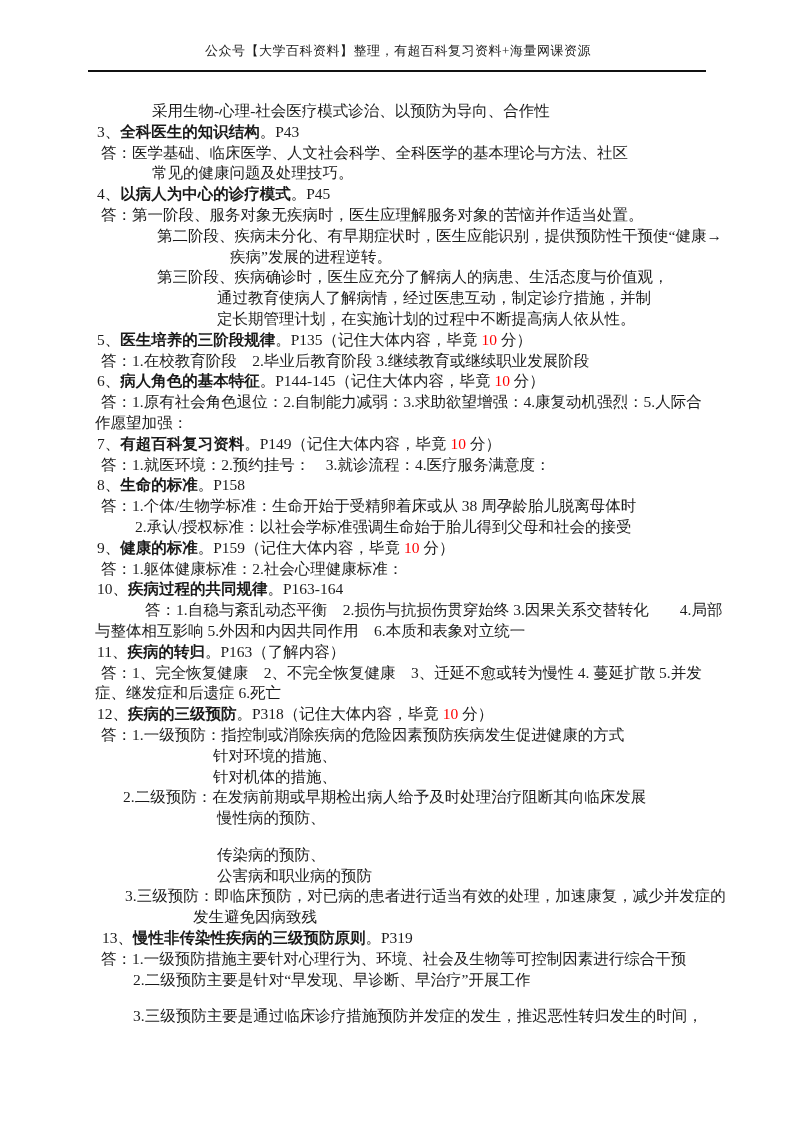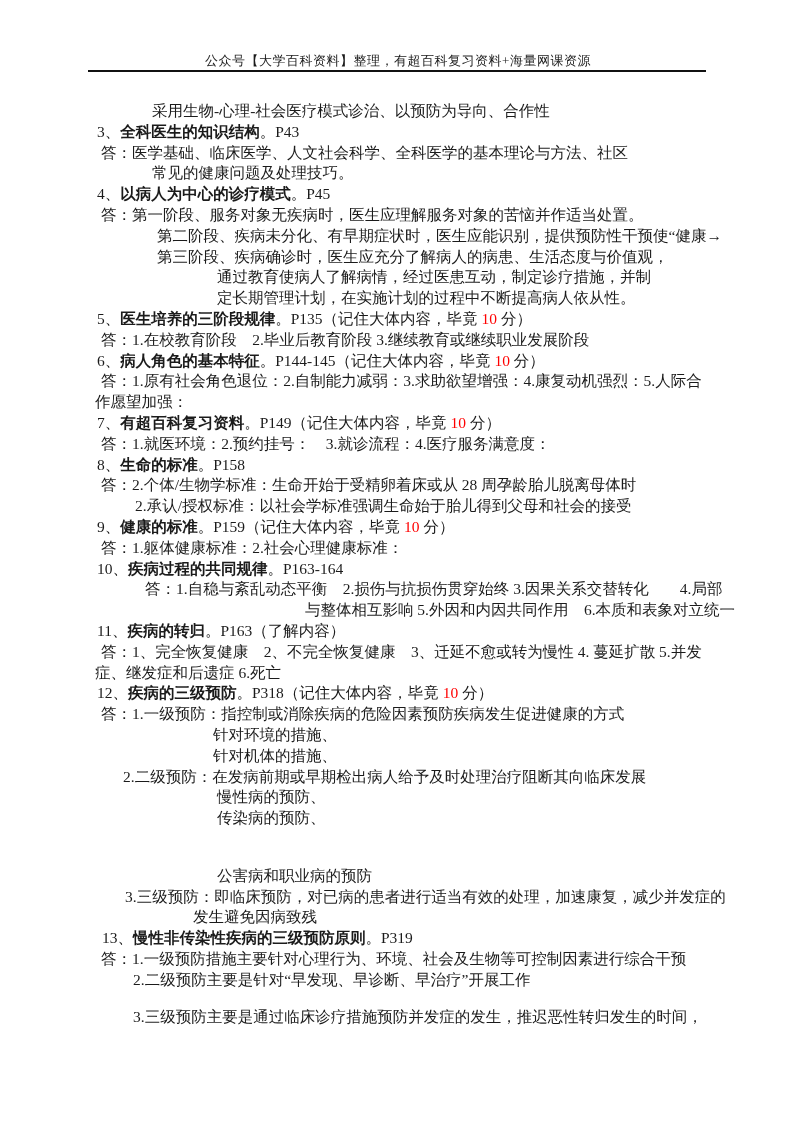--- a/index.html
+++ b/index.html
@@ -10,21 +10,21 @@
   }
   .page {
     position: relative;
     width: 793px; height: 1122px;
     background: #ffffff;
     overflow: hidden;
     color: #1b1b1b;
   }
   .header {
     position: absolute;
-    top: 52px; left: 96px; width: 604px;
+    top: 42px; left: 96px; width: 604px;
     text-align: center;
     font-size: 13px;
     letter-spacing: 0.5px;
     white-space: pre;
   }
   .header-rule {
     position: absolute;
     top: 70px; left: 88px; width: 618px;
     border-top: 2px solid #111111;
   }
@@ -46,49 +46,50 @@
   <div class="header">公众号【大学百科资料】整理，有超百科复习资料+海量网课资源</div>
   <div class="header-rule"></div>
   <div class="content">
       <div class="line" style="padding-left: 57px;"><span>采用生物-心理-社会医疗模式诊治、以预防为导向、合作性</span></div>
       <div class="line" style="padding-left: 2px;"><span>3、</span><span class="b">全科医生的知识结构</span><span>。P43</span></div>
       <div class="line" style="padding-left: 6px;"><span>答：医学基础、临床医学、人文社会科学、全科医学的基本理论与方法、社区</span></div>
       <div class="line" style="padding-left: 57px;"><span>常见的健康问题及处理技巧。</span></div>
       <div class="line" style="padding-left: 2px;"><span>4、</span><span class="b">以病人为中心的诊疗模式</span><span>。P45</span></div>
       <div class="line" style="padding-left: 6px;"><span>答：第一阶段、服务对象无疾病时，医生应理解服务对象的苦恼并作适当处置。</span></div>
       <div class="line" style="padding-left: 62px;"><span>第二阶段、疾病未分化、有早期症状时，医生应能识别，提供预防性干预使“健康→</span></div>
+      <div class="line" style="padding-left: 135px;"><span>疾病”发展的进程逆转。</span></div>
       <div class="line" style="padding-left: 62px;"><span>第三阶段、疾病确诊时，医生应充分了解病人的病患、生活态度与价值观，</span></div>
       <div class="line" style="padding-left: 122px;"><span>通过教育使病人了解病情，经过医患互动，制定诊疗措施，并制</span></div>
       <div class="line" style="padding-left: 122px;"><span>定长期管理计划，在实施计划的过程中不断提高病人依从性。</span></div>
       <div class="line" style="padding-left: 2px;"><span>5、</span><span class="b">医生培养的三阶段规律</span><span>。P135（记住大体内容，毕竟 </span><span style="color: rgb(255, 0, 0);">10</span><span> 分）</span></div>
       <div class="line" style="padding-left: 6px;"><span>答：1.在校教育阶段　2.毕业后教育阶段 3.继续教育或继续职业发展阶段</span></div>
       <div class="line" style="padding-left: 2px;"><span>6、</span><span class="b">病人角色的基本特征</span><span>。P144-145（记住大体内容，毕竟 </span><span style="color: rgb(255, 0, 0);">10</span><span> 分）</span></div>
       <div class="line" style="padding-left: 6px;"><span>答：1.原有社会角色退位：2.自制能力减弱：3.求助欲望增强：4.康复动机强烈：5.人际合</span></div>
       <div class="line" style="padding-left: 0px;"><span>作愿望加强：</span></div>
       <div class="line" style="padding-left: 2px;"><span>7、</span><span class="b">有超百科复习资料</span><span>。P149（记住大体内容，毕竟 </span><span style="color: rgb(255, 0, 0);">10</span><span> 分）</span></div>
       <div class="line" style="padding-left: 6px;"><span>答：1.就医环境：2.预约挂号：　3.就诊流程：4.医疗服务满意度：</span></div>
       <div class="line" style="padding-left: 2px;"><span>8、</span><span class="b">生命的标准</span><span>。P158</span></div>
-      <div class="line" style="padding-left: 6px;"><span>答：2.个体/生物学标准：生命开始于受精卵着床或从 28 周孕龄胎儿脱离母体时</span></div>
+      <div class="line" style="padding-left: 6px;"><span>答：1.个体/生物学标准：生命开始于受精卵着床或从 38 周孕龄胎儿脱离母体时</span></div>
       <div class="line" style="padding-left: 40px;"><span>2.承认/授权标准：以社会学标准强调生命始于胎儿得到父母和社会的接受</span></div>
       <div class="line" style="padding-left: 2px;"><span>9、</span><span class="b">健康的标准</span><span>。P159（记住大体内容，毕竟 </span><span style="color: rgb(255, 0, 0);">10</span><span> 分）</span></div>
       <div class="line" style="padding-left: 6px;"><span>答：1.躯体健康标准：2.社会心理健康标准：</span></div>
       <div class="line" style="padding-left: 2px;"><span>10、</span><span class="b">疾病过程的共同规律</span><span>。P163-164</span></div>
       <div class="line" style="padding-left: 50px;"><span>答：1.自稳与紊乱动态平衡　2.损伤与抗损伤贯穿始终 3.因果关系交替转化　　4.局部</span></div>
-      <div class="line" style="padding-left: 0px; text-align: right;"><span>与整体相互影响 5.外因和内因共同作用　6.本质和表象对立统一</span></div>
+      <div class="line" style="padding-left: 0px;"><span>与整体相互影响 5.外因和内因共同作用　6.本质和表象对立统一</span></div>
       <div class="line" style="padding-left: 2px;"><span>11、</span><span class="b">疾病的转归</span><span>。P163（了解内容）</span></div>
       <div class="line" style="padding-left: 6px;"><span>答：1、完全恢复健康　2、不完全恢复健康　3、迁延不愈或转为慢性 4. 蔓延扩散 5.并发</span></div>
       <div class="line" style="padding-left: 0px;"><span>症、继发症和后遗症 6.死亡</span></div>
       <div class="line" style="padding-left: 2px;"><span>12、</span><span class="b">疾病的三级预防</span><span>。P318（记住大体内容，毕竟 </span><span style="color: rgb(255, 0, 0);">10</span><span> 分）</span></div>
       <div class="line" style="padding-left: 6px;"><span>答：1.一级预防：指控制或消除疾病的危险因素预防疾病发生促进健康的方式</span></div>
       <div class="line" style="padding-left: 118px;"><span>针对环境的措施、</span></div>
       <div class="line" style="padding-left: 118px;"><span>针对机体的措施、</span></div>
       <div class="line" style="padding-left: 28px;"><span>2.二级预防：在发病前期或早期检出病人给予及时处理治疗阻断其向临床发展</span></div>
       <div class="line" style="padding-left: 122px;"><span>慢性病的预防、</span></div>
-      <div class="line" style="padding-left: 122px;"><span>传染病的预防、</span></div>
-      <div class="line" style="padding-left: 122px; margin-top: 37px;"><span>公害病和职业病的预防</span></div>
+      <div class="line" style="padding-left: 122px; margin-top: 16px;"><span>传染病的预防、</span></div>
+      <div class="line" style="padding-left: 122px;"><span>公害病和职业病的预防</span></div>
       <div class="line" style="padding-left: 30px;"><span>3.三级预防：即临床预防，对已病的患者进行适当有效的处理，加速康复，减少并发症的</span></div>
       <div class="line" style="padding-left: 98px;"><span>发生避免因病致残</span></div>
       <div class="line" style="padding-left: 7px;"><span>13、</span><span class="b">慢性非传染性疾病的三级预防原则</span><span>。P319</span></div>
       <div class="line" style="padding-left: 6px;"><span>答：1.一级预防措施主要针对心理行为、环境、社会及生物等可控制因素进行综合干预</span></div>
       <div class="line" style="padding-left: 38px;"><span>2.二级预防主要是针对“早发现、早诊断、早治疗”开展工作</span></div>
       <div class="line" style="padding-left: 38px; margin-top: 16px;"><span>3.三级预防主要是通过临床诊疗措施预防并发症的发生，推迟恶性转归发生的时间，</span></div>
     </div>
 </div>
 
 </body></html>

